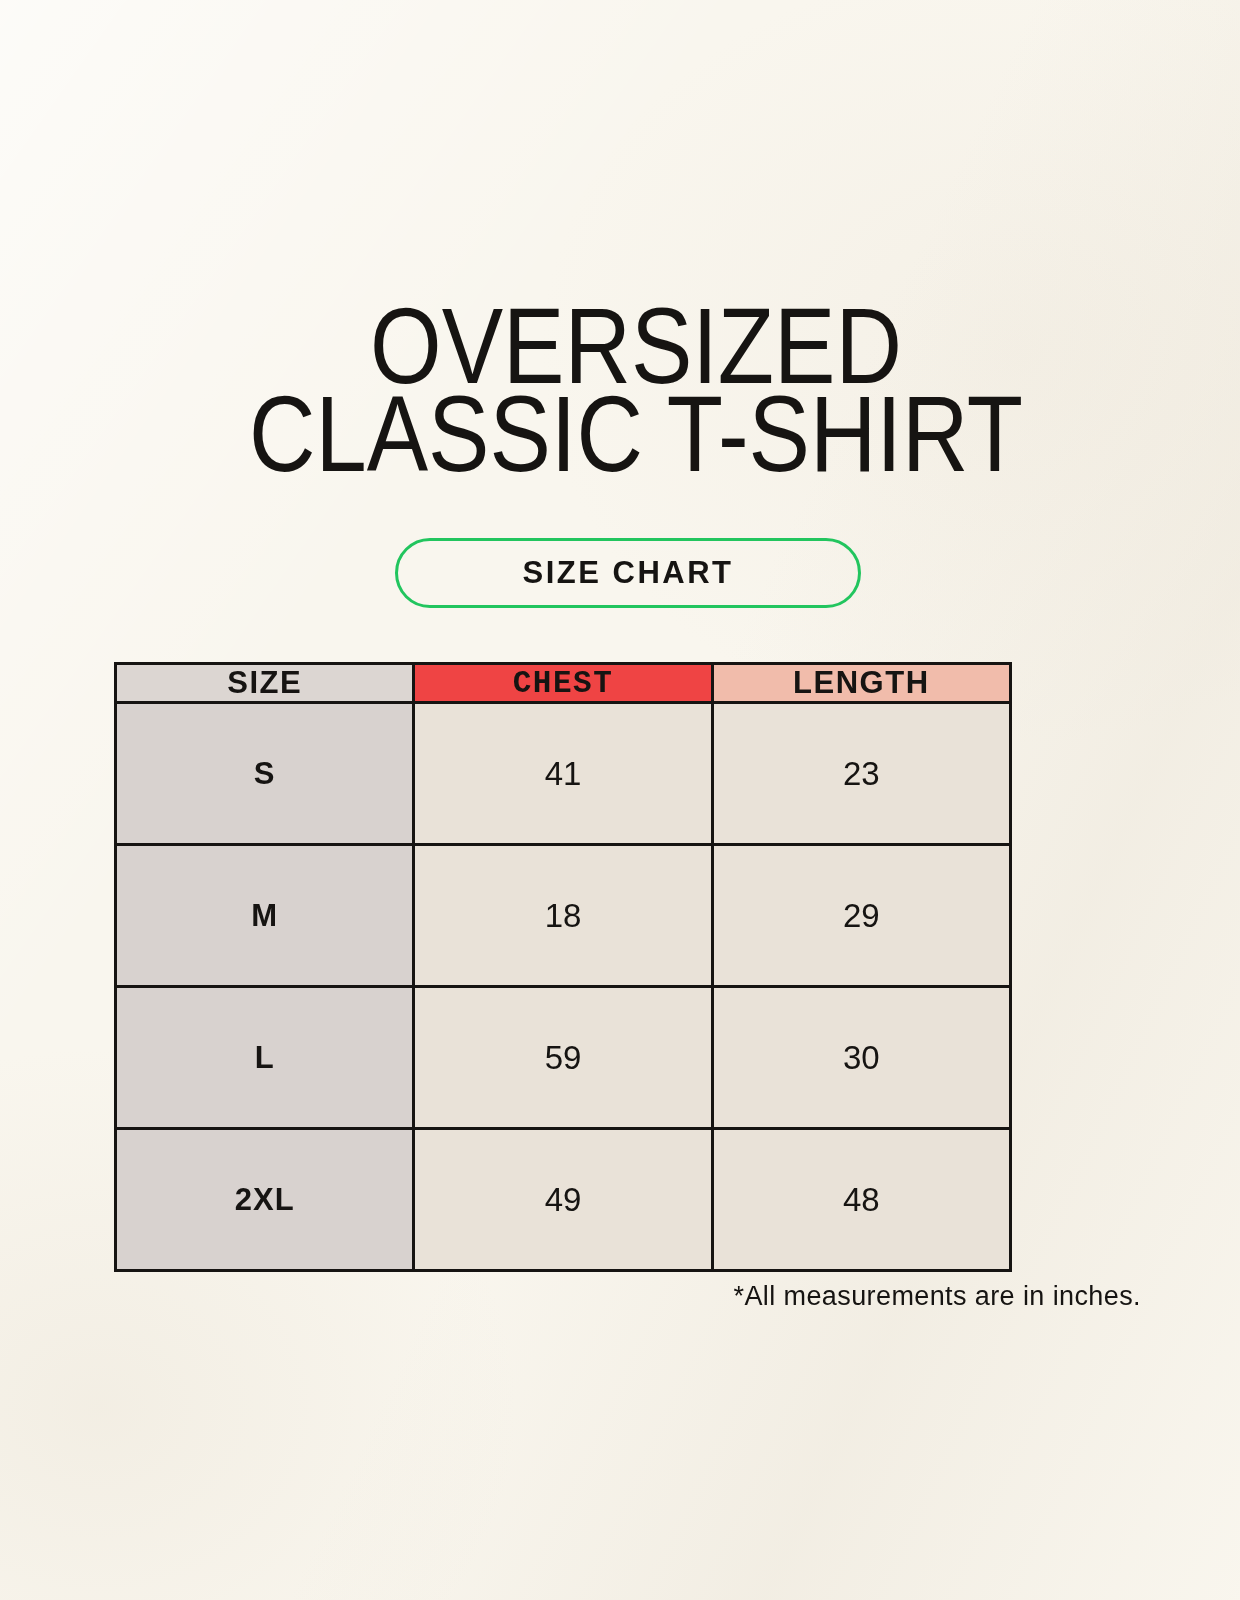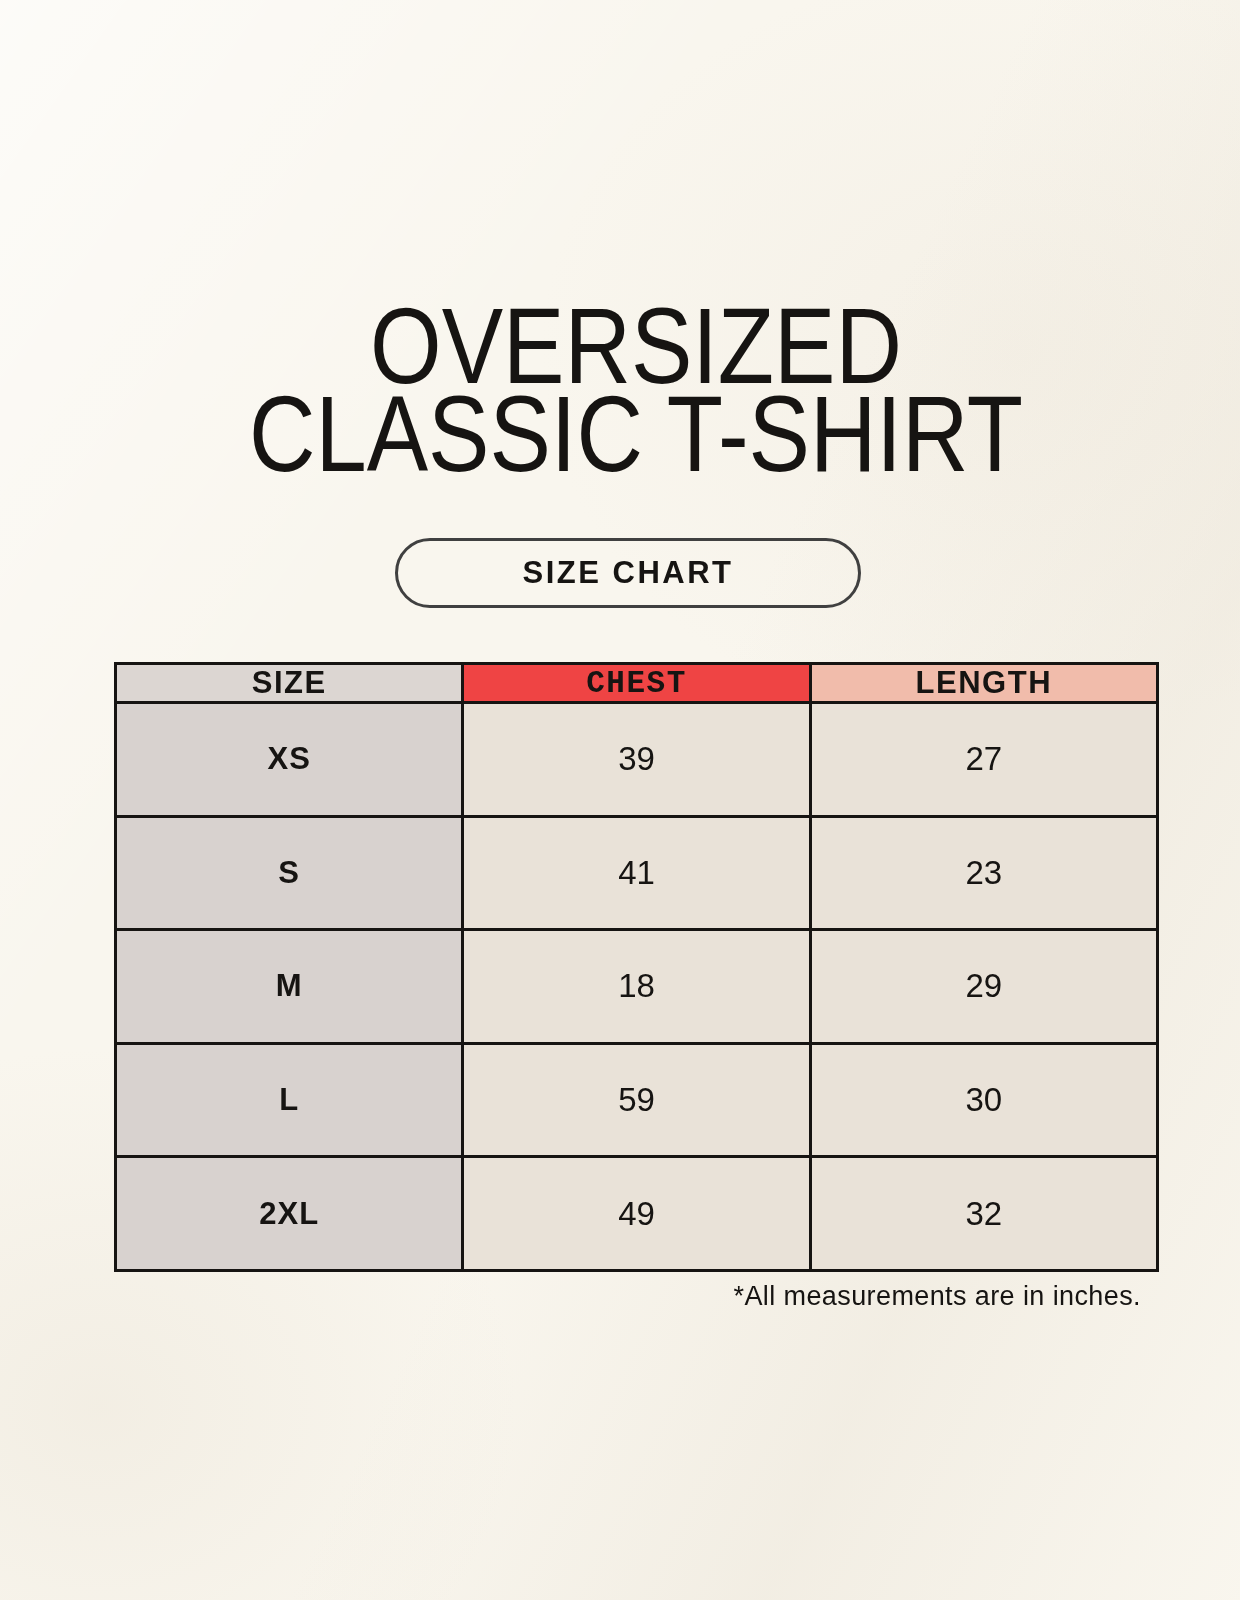--- a/index.html
+++ b/index.html
@@ -44,40 +44,40 @@
   }
 
   
   .pill {
     position: absolute;
     top: 538px;
     left: 50%;
     transform: translateX(-50%);
     width: 466px;
     height: 70px;
-    border: 3px solid #404040;
+    border: 3px solid #22c55e;
     border-radius: 38px;
     display: flex;
     align-items: center;
     justify-content: center;
     background: transparent;
     font-family: "Liberation Sans", sans-serif;
     font-size: 31px;
     font-weight: 600;
     letter-spacing: 2.5px;
     color: #161412;
     cursor: pointer;
   }
 
   
   table.size-table {
     position: absolute;
     left: 98px;
     top: 662px;
-    width: 1045px;
+    width: 898px;
     height: 610px;
     border-collapse: collapse;
     table-layout: fixed;
     text-align: center;
   }
 
   .size-table th,
   .size-table td {
     border: 3px solid #161412;
     vertical-align: middle;
@@ -135,42 +135,37 @@
   <table class="size-table">
     <thead>
       <tr>
         <th class="col-size">SIZE</th>
         <th class="col-chest">CHEST</th>
         <th class="col-length">LENGTH</th>
       </tr>
     </thead>
     <tbody>
       <tr>
-        <th>XS</th>
-        <td>39</td>
-        <td>27</td>
-      </tr>
-      <tr>
         <th>S</th>
         <td>41</td>
         <td>23</td>
       </tr>
       <tr>
         <th>M</th>
         <td>18</td>
         <td>29</td>
       </tr>
       <tr>
         <th>L</th>
         <td>59</td>
         <td>30</td>
       </tr>
       <tr>
         <th>2XL</th>
         <td>49</td>
-        <td>32</td>
+        <td>48</td>
       </tr>
     </tbody>
   </table>
 
   <div class="footnote">*All measurements are in inches.</div>
 
 </div>
 
 </body></html>

